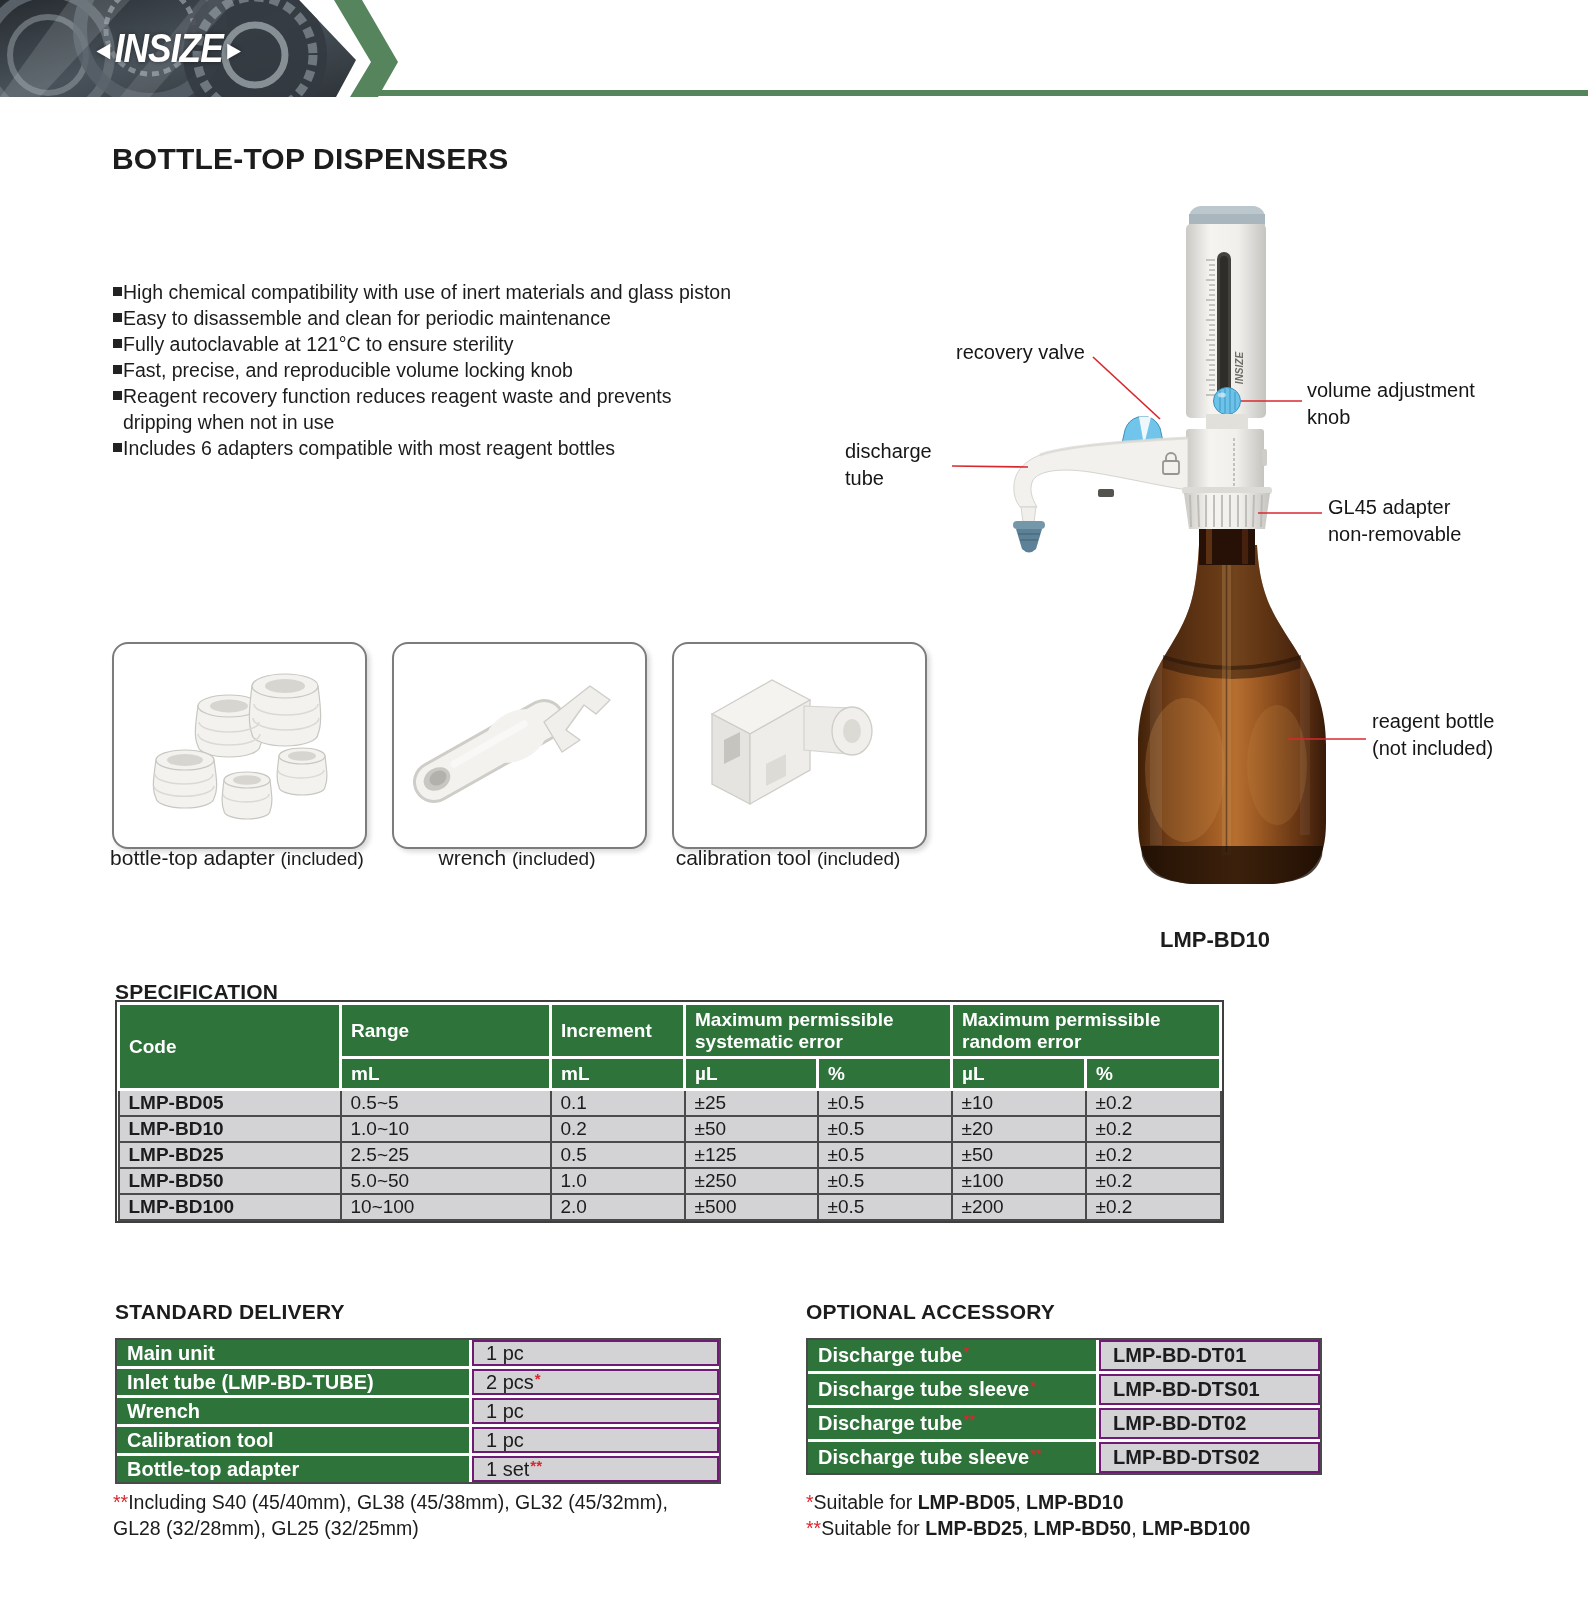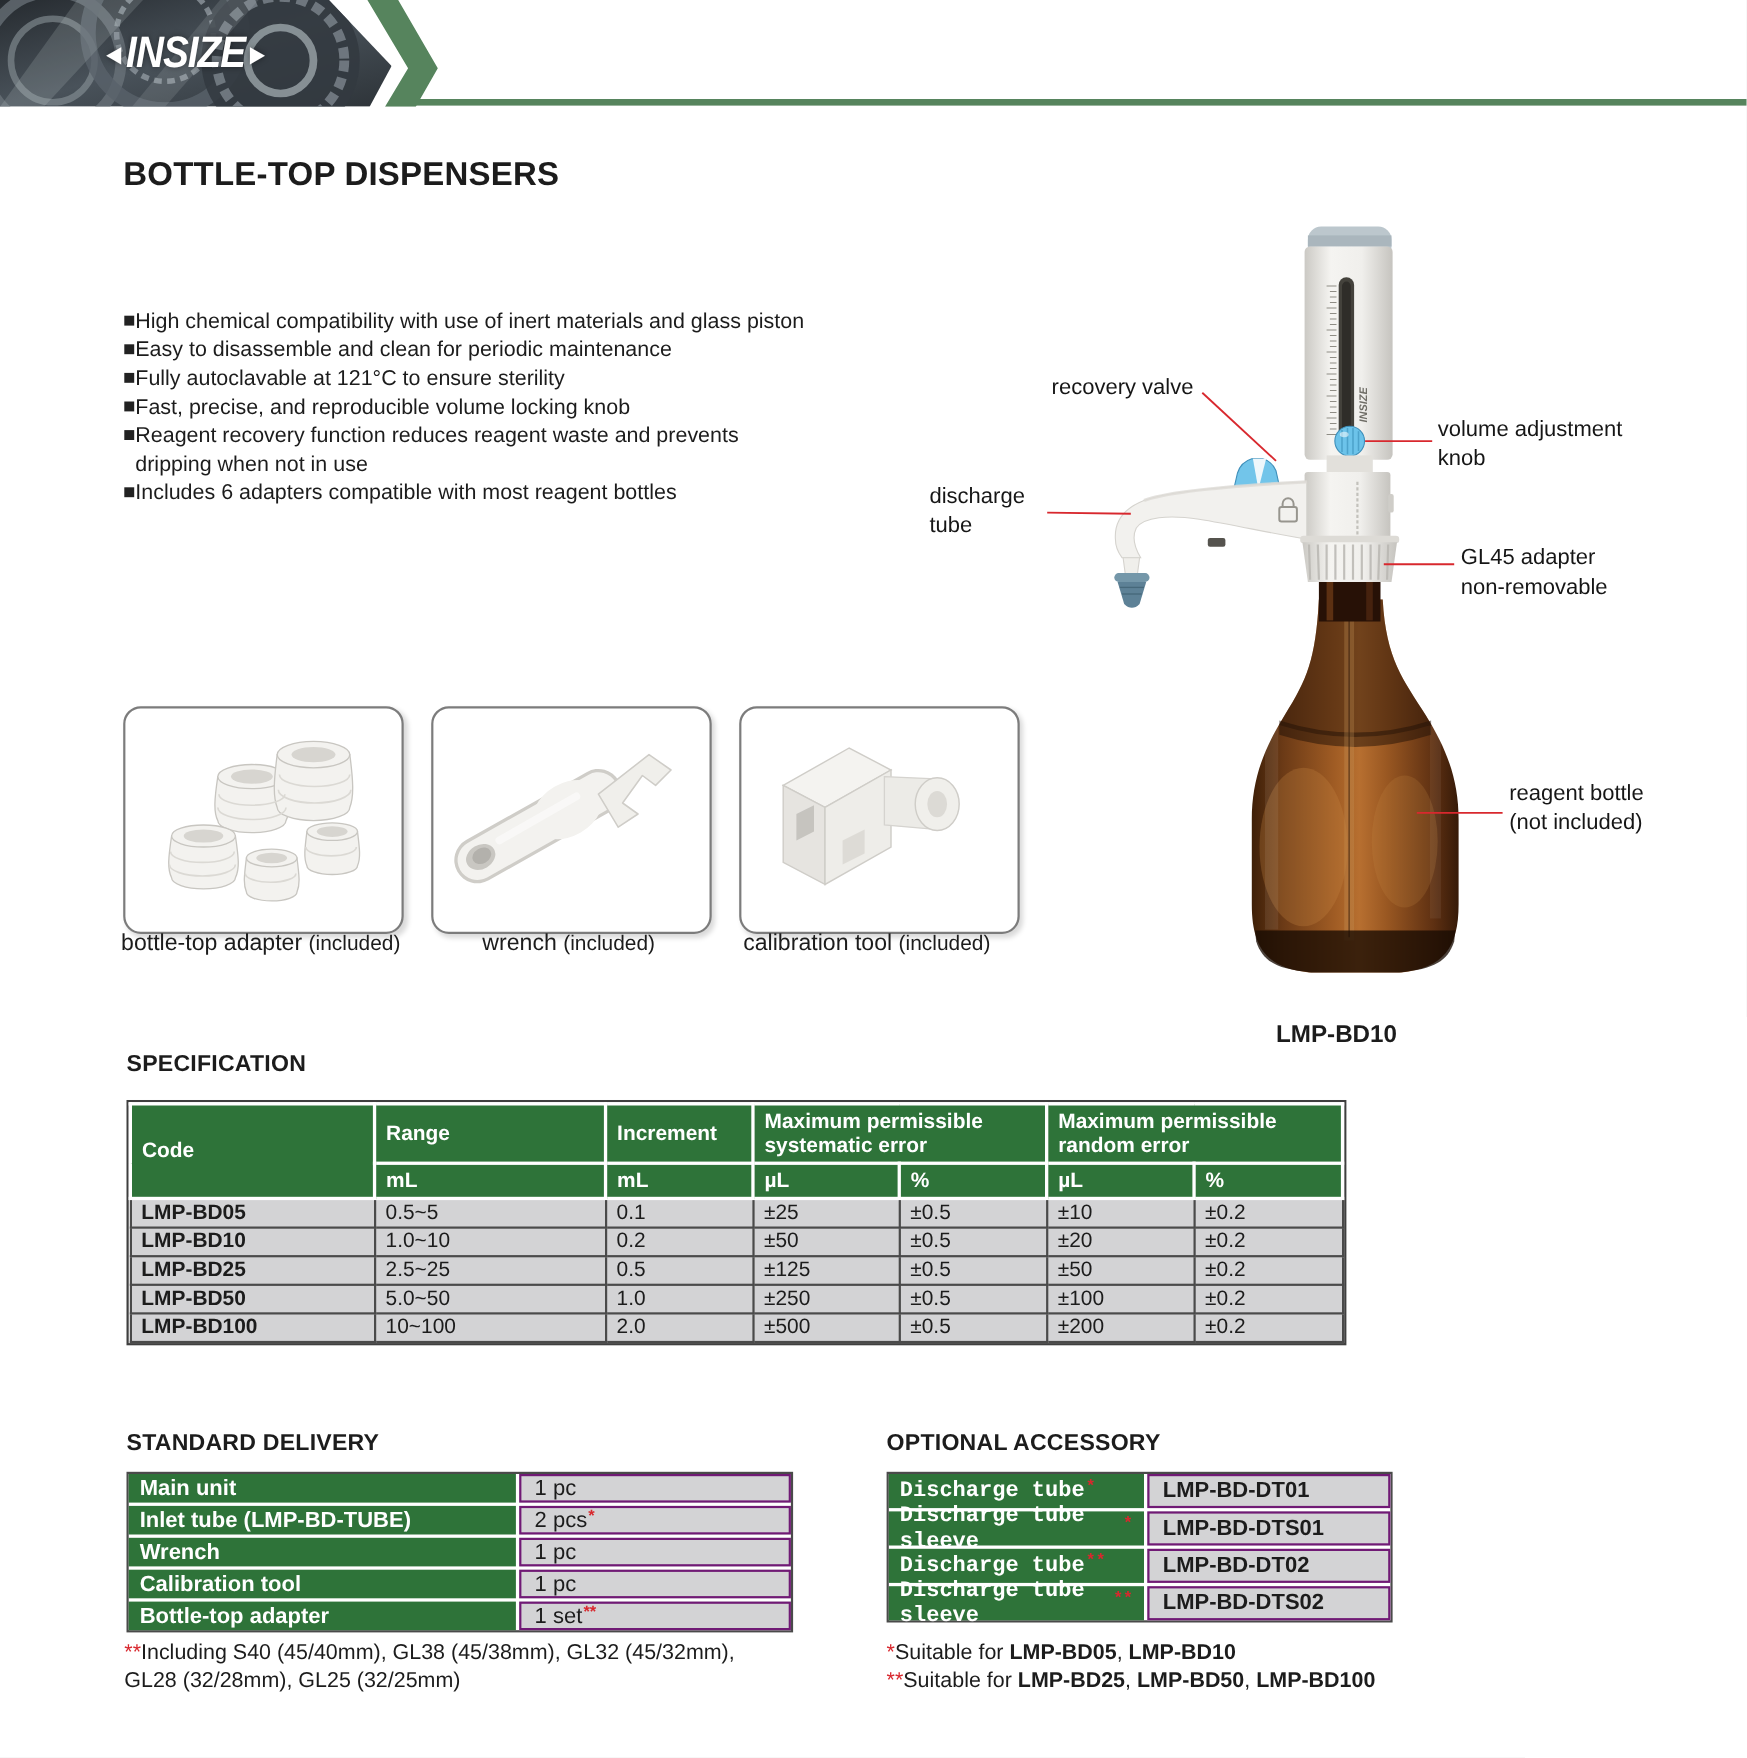--- a/index.html
+++ b/index.html
@@ -48,21 +48,21 @@
   
   .kvwrap{border:2px solid #4a4a4a;background:#fff;}
   .kv-row{display:flex;margin-top:3px;}
   .kv-row:first-child{margin-top:0;align-items:center;}
   .kv-key{background:var(--green);color:#fff;font-weight:bold;font-size:20px;display:flex;
           align-items:center;padding:0 10px;box-sizing:border-box;}
   .kv-val{background:var(--gray);border:2px solid #701a75;font-size:20px;display:flex;align-items:center;
           padding:0 12px;box-sizing:border-box;margin-left:3px;}
   .sd .kv-key{width:352px;height:26px;}
   .sd .kv-val{width:247px;height:26px;}
-  .oa .kv-key{width:232px;height:31px;font-family:Liberation Mono, monospace;}
+  .oa .kv-key{width:288px;height:31px;}
   .oa .kv-val{width:221px;height:31px;font-weight:bold;}
   .mark{color:var(--red);font-weight:bold;}
   .kv-key .mark, .kv-val .mark{vertical-align:super;font-size:75%;margin-left:1px;position:relative;top:-4px;}
 
   
   .fnote{font-size:19.5px;line-height:26px;}
   .fnote .mark{font-weight:normal;}
   .fnote b{font-weight:bold;}
 </style>
 </head>
@@ -351,21 +351,21 @@
   <div class="abs acccap" style="left:67px;">
     <span>bottle-top adapter</span> <span class="note">(included)</span>
   </div>
   <div class="abs acccap" style="left:347px;">
     <span>wrench</span> <span class="note">(included)</span>
   </div>
   <div class="abs acccap" style="left:618px;">
     <span>calibration tool</span> <span class="note">(included)</span>
   </div>
 
-  <div class="abs sechead" style="left:115px;top:956px;">SPECIFICATION</div>
+  <div class="abs sechead" style="left:115px;top:980px;">SPECIFICATION</div>
   <div class="abs specwrap">
     <table class="spec">
       <colgroup>
         <col style="width:222px">
           <col style="width:210px">
           <col style="width:134px">
         <col style="width:133px">
           <col style="width:134px">
           <col style="width:134px">
           <col style="width:135px">

